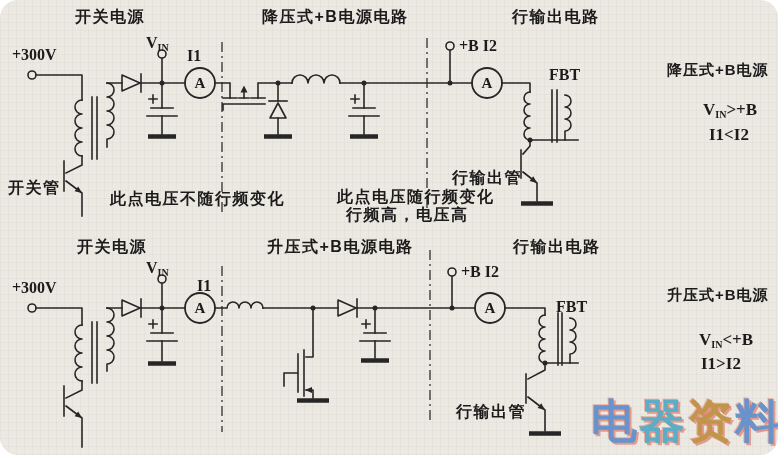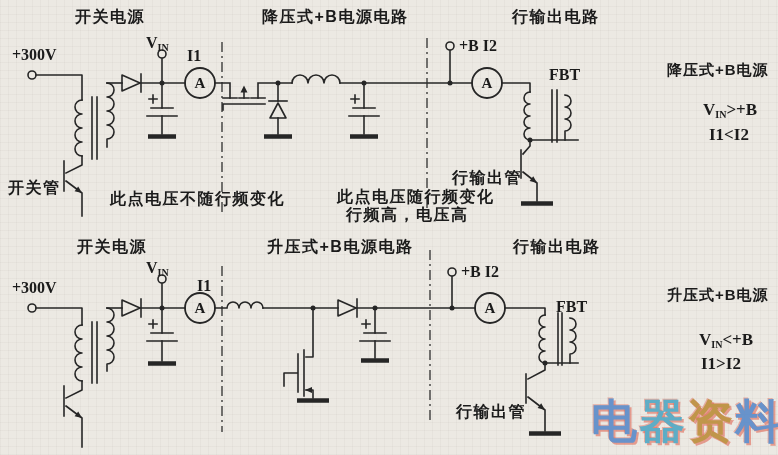--- a/index.html
+++ b/index.html
@@ -3,20 +3,21 @@
 <meta charset="utf-8">
 <style>
   html,body{margin:0;padding:0;}
   .page{
     position:relative;width:778px;height:455px;overflow:hidden;
     background-color:#ece9e3;
     background-image:
       repeating-linear-gradient(0deg, rgba(178,172,165,.10) 0 1px, transparent 1px 8px),
       repeating-linear-gradient(90deg, rgba(178,172,165,.10) 0 1px, transparent 1px 8px);
     font-family:"Liberation Sans",sans-serif;
+    border-radius:18px;
   }
   svg{position:absolute;left:0;top:0;}
   .w{stroke:#262626;stroke-width:1.6;fill:none;stroke-linecap:square;stroke-linejoin:round;}
   .mc{stroke:#262626;stroke-width:1.8;fill:none;}
   .gnd{stroke:#262626;stroke-width:4.5;fill:none;}
   .dd{stroke:#2e2e2e;stroke-width:1.3;fill:none;stroke-dasharray:10 4 2 4;}
   .dot{fill:#262626;stroke:none;}
   .term{fill:#ece9e3;stroke:#262626;stroke-width:1.6;}
   .arr{fill:#262626;stroke:none;}
   text{fill:#1b1b1b;}

